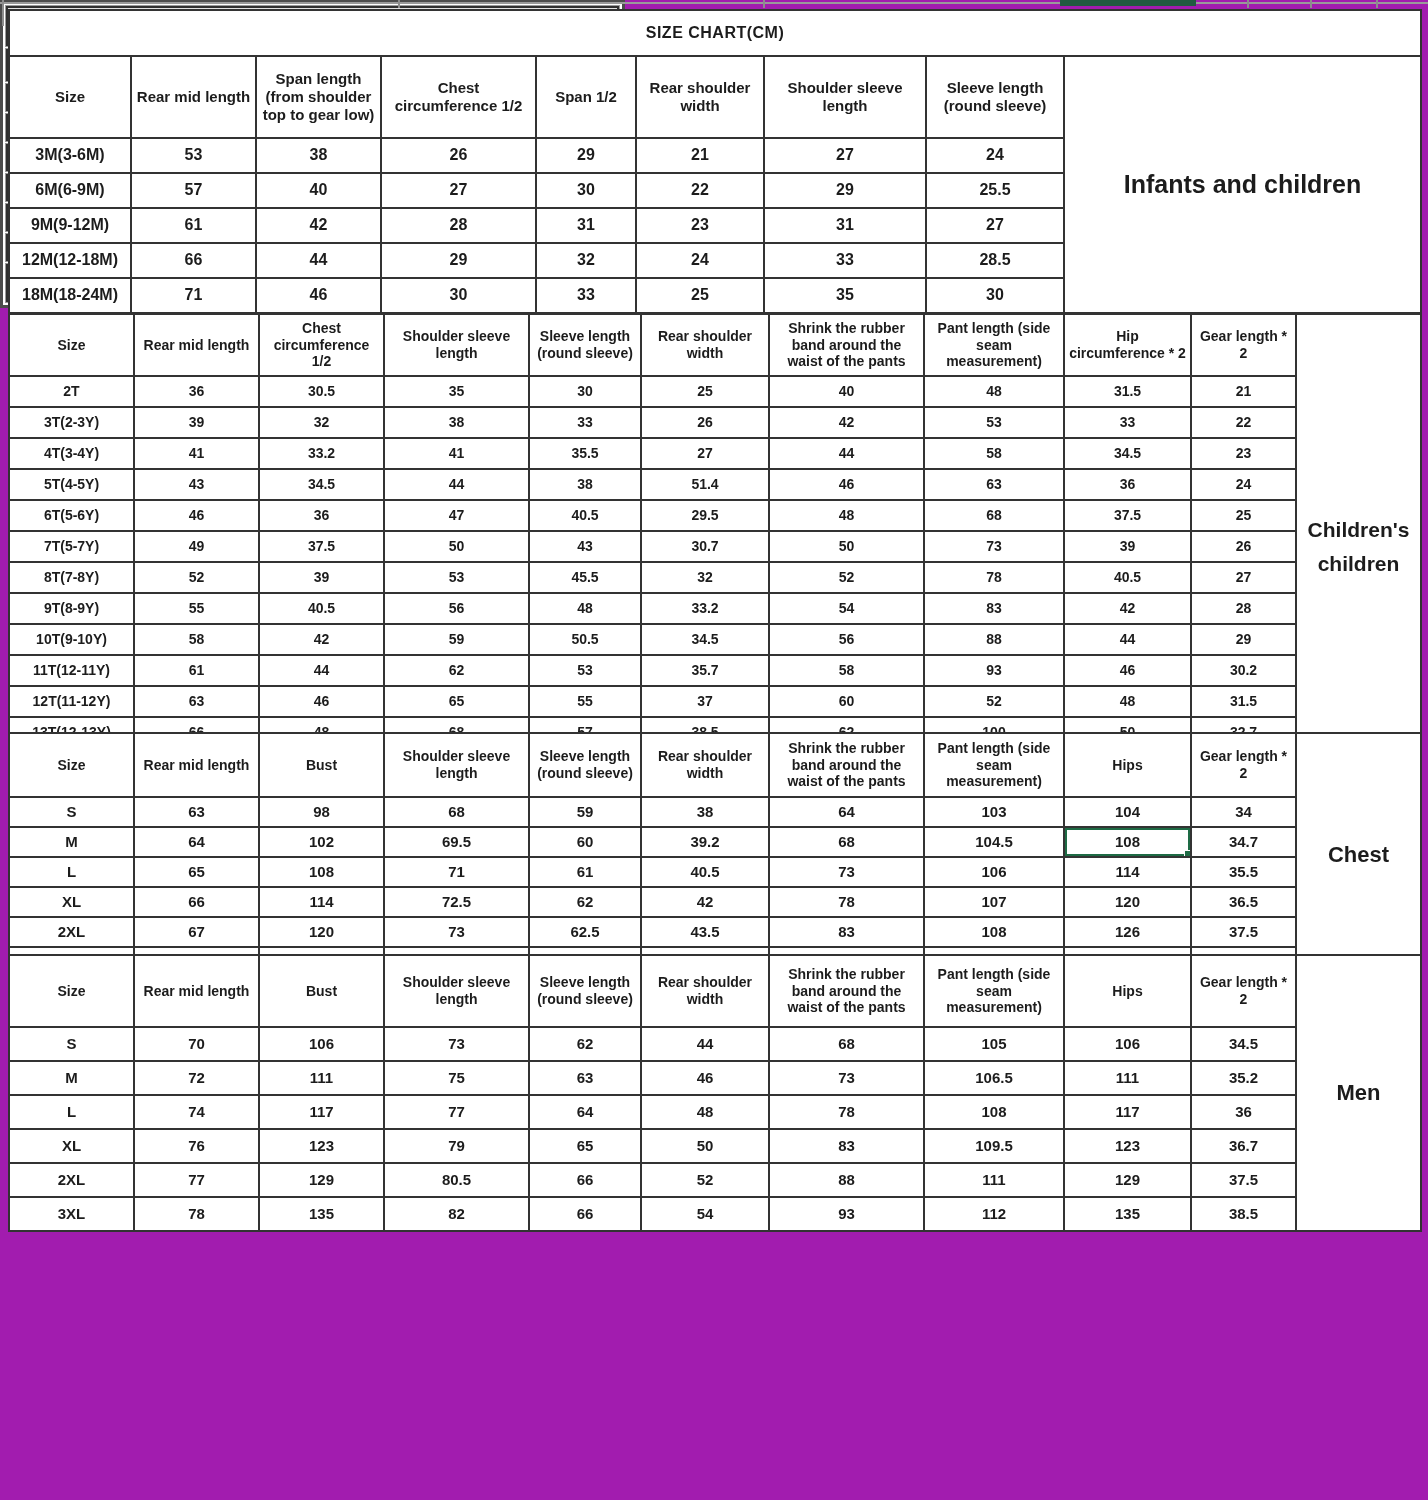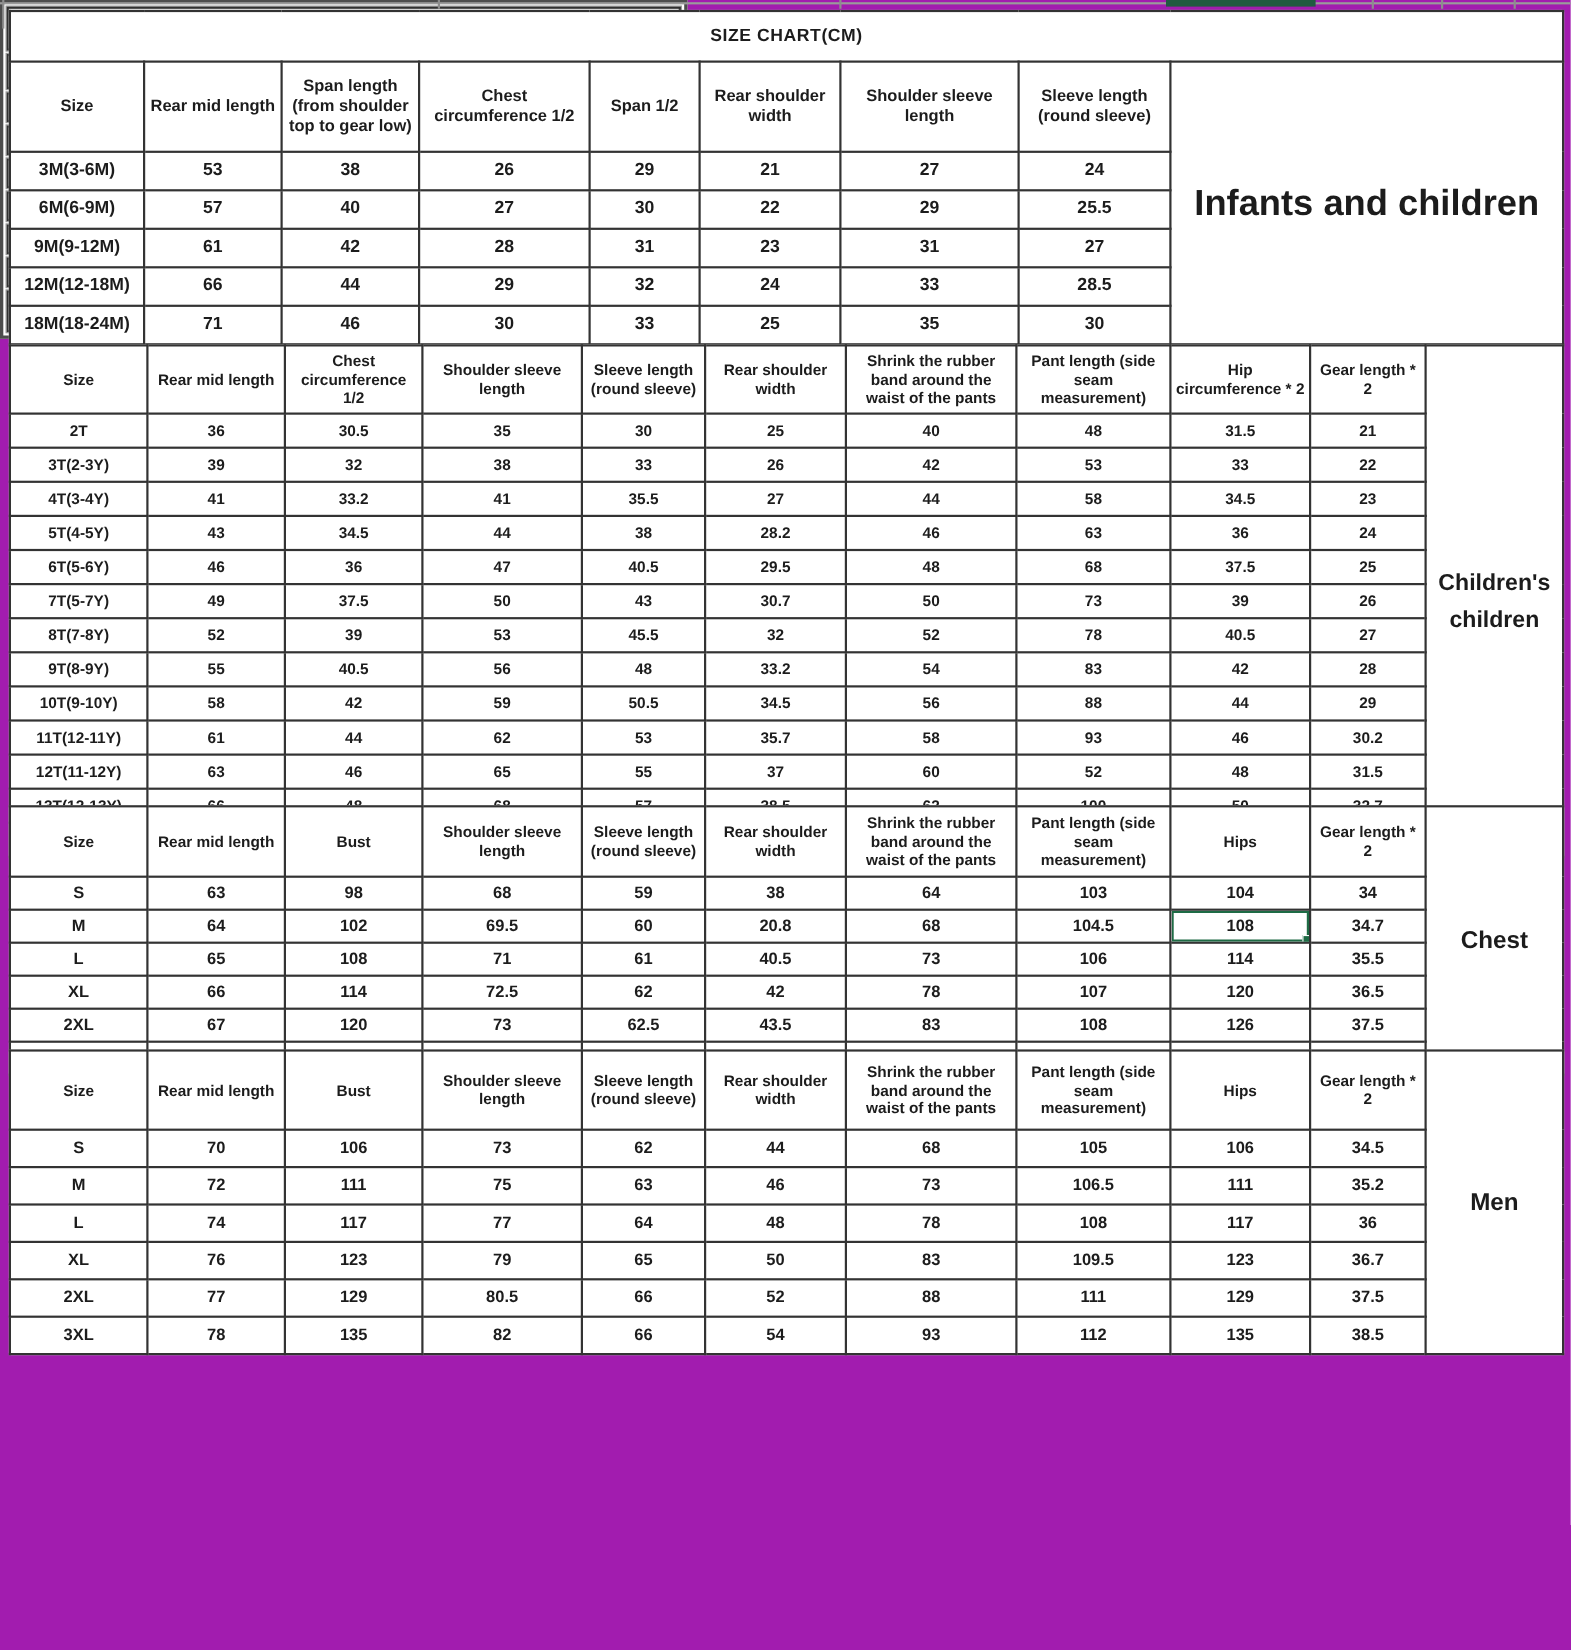--- a/index.html
+++ b/index.html
@@ -35,21 +35,21 @@
   .c-red{color:var(--row-red);}
   td.side-label{
     color:var(--label-red);font-size:21px;border-left:2px solid var(--border-dark);
   }
 
   
   .t-infants{left:8px;top:9px;width:1412px;}
   .t-infants .title-row td{height:42px;}
   .t-infants .header-row th{height:78px;font-size:15px;}
   .t-infants td{height:31px;font-size:16px;}
-  .t-infants td.side-label{font-size:33px;}
+  .t-infants td.side-label{font-size:25px;}
 
   
   .t-children{left:8px;top:313px;width:1412px;}
   .t-children .header-row th{height:58px;font-size:14px;}
   .t-children td{height:27px;font-size:14px;}
   .t-children td.side-label{font-size:21px;line-height:1.6;}
 
   
   .t-woman{left:8px;top:732px;width:1412px;}
   .t-woman .header-row th{height:60px;font-size:14px;}
@@ -244,21 +244,21 @@
           <td class="c-blue">58</td>
           <td>34.5</td>
           <td class="c-blue">23</td>
         </tr>
         <tr>
           <td class="c-blue">5T(4-5Y)</td>
           <td class="c-blue">43</td>
           <td class="c-blue">34.5</td>
           <td class="c-blue">44</td>
           <td class="c-blue">38</td>
-          <td>28.2</td>
+          <td>51.4</td>
           <td class="c-blue">46</td>
           <td class="c-blue">63</td>
           <td>36</td>
           <td class="c-blue">24</td>
         </tr>
         <tr>
           <td class="c-blue">6T(5-6Y)</td>
           <td class="c-blue">46</td>
           <td class="c-blue">36</td>
           <td class="c-blue">47</td>
@@ -407,21 +407,21 @@
           <td>103</td>
           <td>104</td>
           <td>34</td>
         </tr>
         <tr>
           <td>M</td>
           <td>64</td>
           <td>102</td>
           <td>69.5</td>
           <td>60</td>
-          <td>20.8</td>
+          <td>39.2</td>
           <td>68</td>
           <td>104.5</td>
           <td class="selected-cell">108</td>
           <td>34.7</td>
         </tr>
         <tr>
           <td>L</td>
           <td>65</td>
           <td>108</td>
           <td>71</td>

